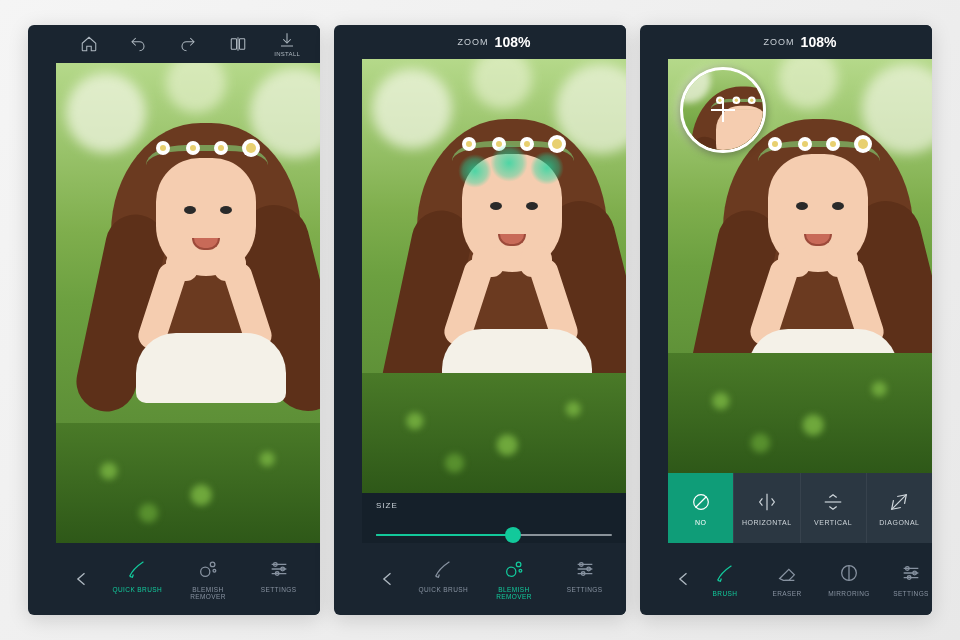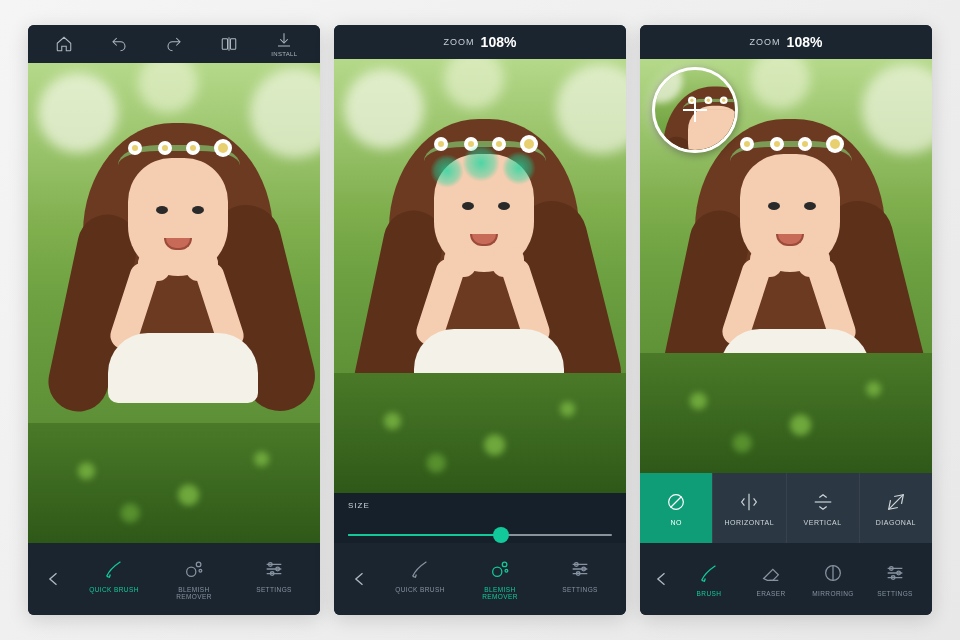--- a/index.html
+++ b/index.html
@@ -14,20 +14,21 @@
   }
   .phone {
     width: 292px;
     height: 590px;
     background: #1a2530;
     border-radius: 6px;
     overflow: hidden;
     display: flex;
     flex-direction: column;
     box-shadow: 0 4px 20px rgba(0,0,0,0.15);
+    padding-left: 28px;
   }
   
   .topbar {
     height: 38px;
     background: #1a2530;
     display: flex;
     align-items: center;
     justify-content: space-around;
     padding: 0 8px;
   }

